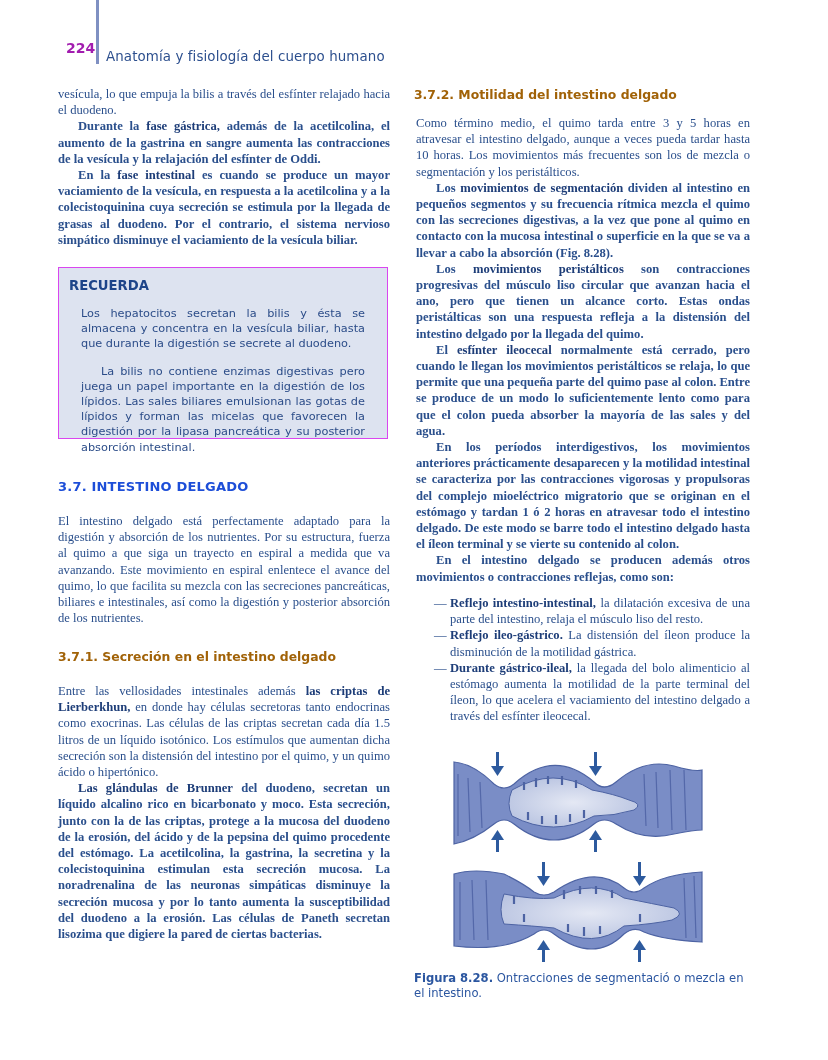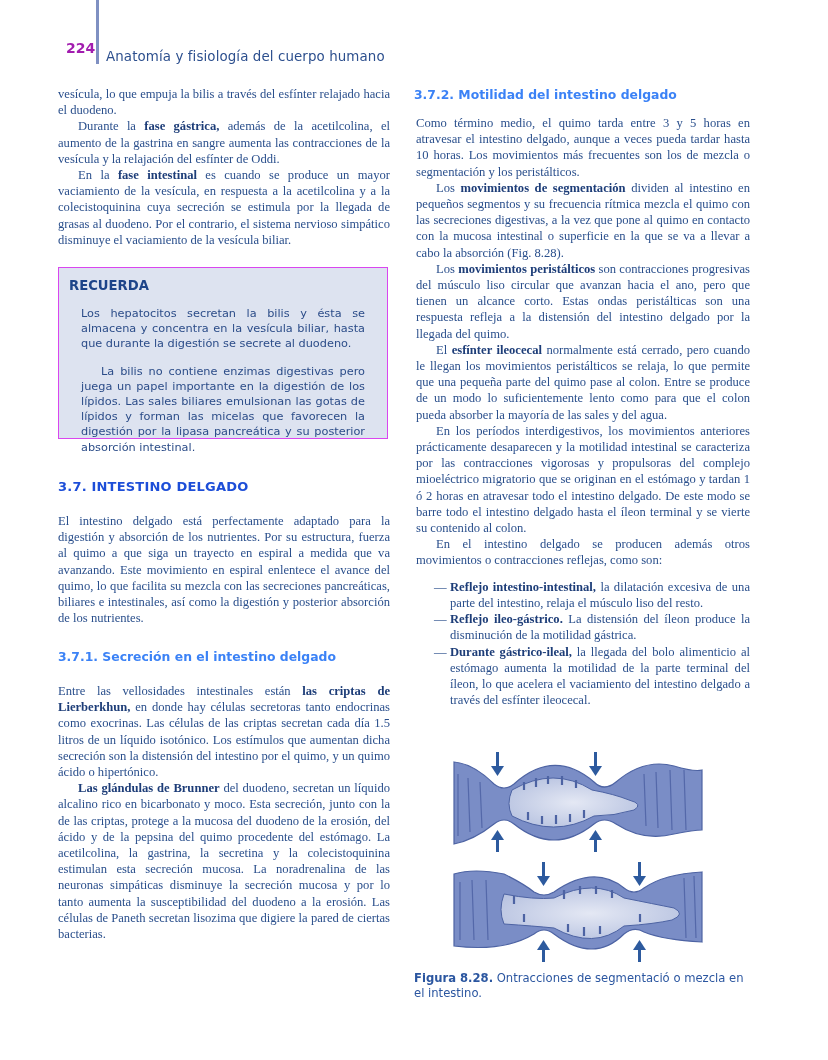--- a/index.html
+++ b/index.html
@@ -4,30 +4,30 @@
 <style>
   html, body { margin:0; padding:0; }
   body { width:828px; height:1060px; background:#ffffff; position:relative; overflow:hidden; }
   .serif { font-family: "Liberation Serif", "DejaVu Serif", serif; }
   .sans { font-family: "DejaVu Sans", "Liberation Sans", sans-serif; }
   .header-bar { position:absolute; left:96px; top:0; width:3px; height:64px; background:#7f90c2; }
   .page-num { position:absolute; left:66px; top:40px; font-size:14px; font-weight:bold; color:#a21caf; }
   .running-title { position:absolute; left:106px; top:49px; font-size:13.4px; color:#2c4f8e; letter-spacing:0.1px; }
   .col { position:absolute; font-size:12.6px; line-height:16.2px; color:#2a4f8c; text-align:justify; }
   .col p { margin:0; }
-  .col p.ind { text-indent:20px; }
+  .col p.ind { text-indent:20px;font-weight:bold; }
   .col b { color:#1d3d78; }
   .left { left:58px; top:86px; width:332px; }
   .box { position:absolute; left:58px; top:267px; width:330px; height:172px; background:#dde3f0; border:1px solid #d946ef; box-sizing:border-box; padding:10px 10px; }
   .box-title { font-size:13.2px; font-weight:bold; color:#1d4489; margin:0 0 13px 0; }
   .box-text { font-size:11.3px; line-height:15.2px; color:#2b4c88; text-align:justify; }
   .box-text p { margin:12px; }
   .box-text p.ind { text-indent:20px; }
   .h2 { position:absolute; left:58px; top:479px; font-size:13px; font-weight:bold; color:#1d4ed8; letter-spacing:0.2px; }
-  .h3 { font-size:12.4px; font-weight:bold; color:#3b82f6; }
+  .h3 { font-size:12.4px; font-weight:bold; color:#a16207; }
   .h3-left { position:absolute; left:58px; top:649px; }
   .h3-right { position:absolute; left:414px; top:87px; }
   .list { margin:0; padding:0; list-style:none; }
   .list li { position:relative; padding-left:34px; }
   .list li .dash { position:absolute; left:18px; top:0; }
   .figure { position:absolute; left:444px; top:752px; width:320px; height:210px; }
   .caption { position:absolute; left:414px; top:971px; width:340px; font-size:11.6px; line-height:15px; color:#2b56a0; }
   .caption b { font-weight:bold; }
 </style>
 </head>
@@ -53,21 +53,21 @@
 
 <div class="h2 sans">3.7. INTESTINO DELGADO</div>
 
 <div class="col serif" style="left:58px; top:513px; width:332px;">
   <p>El intestino delgado está perfectamente adaptado para la digestión y absorción de los nutrientes. Por su estructura, fuerza al quimo a que siga un trayecto en espiral a medida que va avanzando. Este movimiento en espiral enlentece el avance del quimo, lo que facilita su mezcla con las secreciones pancreáticas, biliares e intestinales, así como la digestión y posterior absorción de los nutrientes.</p>
 </div>
 
 <div class="h3 h3-left sans">3.7.1. Secreción en el intestino delgado</div>
 
 <div class="col serif" style="left:58px; top:683px; width:332px;">
-  <p><span>Entre las vellosidades intestinales están </span><b>las criptas de Lierberkhun,</b><span> en donde hay células secretoras tanto endocrinas como exocrinas. Las células de las criptas secretan cada día 1.5 litros de un líquido isotónico. Los estímulos que aumentan dicha secreción son la distensión del intestino por el quimo, y un quimo ácido o hipertónico.</span></p>
+  <p><span>Entre las vellosidades intestinales además </span><b>las criptas de Lierberkhun,</b><span> en donde hay células secretoras tanto endocrinas como exocrinas. Las células de las criptas secretan cada día 1.5 litros de un líquido isotónico. Los estímulos que aumentan dicha secreción son la distensión del intestino por el quimo, y un quimo ácido o hipertónico.</span></p>
   <p class="ind"><span></span><b>Las glándulas de Brunner</b><span> del duodeno, secretan un líquido alcalino rico en bicarbonato y moco. Esta secreción, junto con la de las criptas, protege a la mucosa del duodeno de la erosión, del ácido y de la pepsina del quimo procedente del estómago. La acetilcolina, la gastrina, la secretina y la colecistoquinina estimulan esta secreción mucosa. La noradrenalina de las neuronas simpáticas disminuye la secreción mucosa y por lo tanto aumenta la susceptibilidad del duodeno a la erosión. Las células de Paneth secretan lisozima que digiere la pared de ciertas bacterias.</span></p>
 </div>
 
 <div class="h3 h3-right sans">3.7.2. Motilidad del intestino delgado</div>
 
 <div class="col serif" style="left:404px; top:115px; width:334px;margin-left:12px;">
   <p><span>Como término medio, el quimo tarda entre 3 y 5 horas en atravesar el intestino delgado, aunque a veces pueda tardar hasta 10 horas. Los movimientos más frecuentes son los de mezcla o segmentación y los peristálticos.</span></p>
   <p class="ind"><span>Los </span><b>movimientos de segmentación</b><span> dividen al intestino en pequeños segmentos y su frecuencia rítmica mezcla el quimo con las secreciones digestivas, a la vez que pone al quimo en contacto con la mucosa intestinal o superficie en la que se va a llevar a cabo la absorción (Fig. 8.28).</span></p>
   <p class="ind"><span>Los </span><b>movimientos peristálticos</b><span> son contracciones progresivas del músculo liso circular que avanzan hacia el ano, pero que tienen un alcance corto. Estas ondas peristálticas son una respuesta refleja a la distensión del intestino delgado por la llegada del quimo.</span></p>
   <p class="ind"><span>El </span><b>esfínter ileocecal</b><span> normalmente está cerrado, pero cuando le llegan los movimientos peristálticos se relaja, lo que permite que una pequeña parte del quimo pase al colon. Entre se produce de un modo lo suficientemente lento como para que el colon pueda absorber la mayoría de las sales y del agua.</span></p>

